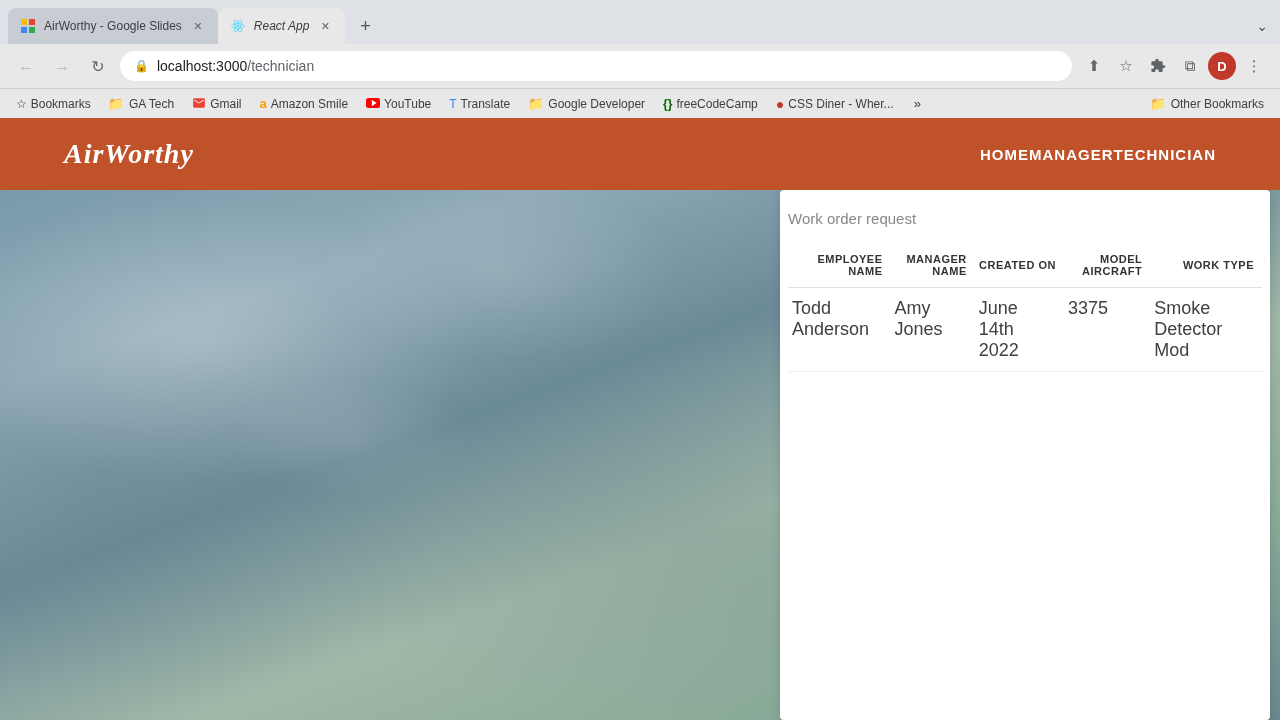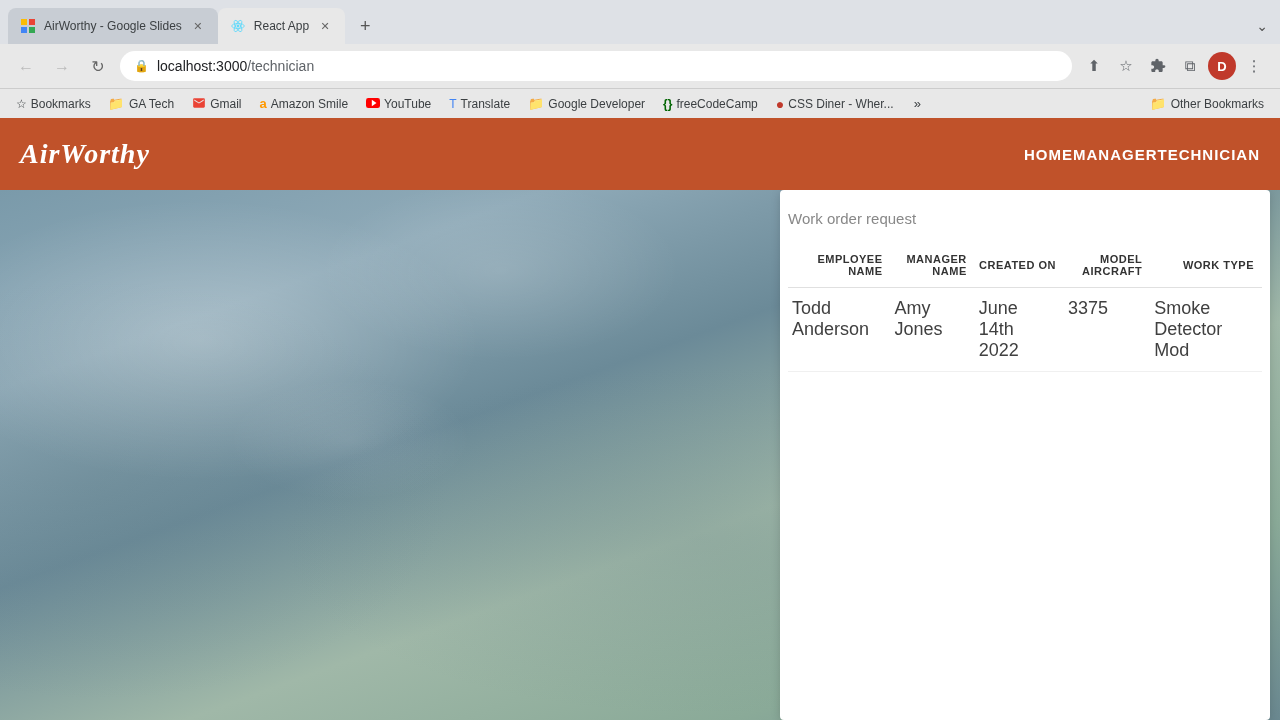--- a/index.html
+++ b/index.html
@@ -205,21 +205,21 @@
       display: flex;
       flex-direction: column;
       height: calc(720px - 118px);
     }
 
     
     .navbar {
       background: #c0522a;
       display: flex;
       align-items: center;
-      padding: 0 20px;
+      padding: 0 64px;
       height: 72px;
       flex-shrink: 0;
     }
 
     .navbar-logo {
       color: white;
       font-size: 28px;
       font-weight: bold;
       font-style: italic;
       font-family: Georgia, serif;
@@ -329,21 +329,21 @@
     <div class="tab active">
 
       <span class="tab-favicon" style="display:flex;align-items:center;justify-content:center;">
         <svg width="14" height="14" viewBox="0 0 100 100">
           <circle cx="50" cy="50" r="10" fill="#61DAFB"></circle>
           <ellipse cx="50" cy="50" rx="45" ry="18" fill="none" stroke="#61DAFB" stroke-width="6"></ellipse>
           <ellipse cx="50" cy="50" rx="45" ry="18" fill="none" stroke="#61DAFB" stroke-width="6" transform="rotate(60 50 50)"></ellipse>
           <ellipse cx="50" cy="50" rx="45" ry="18" fill="none" stroke="#61DAFB" stroke-width="6" transform="rotate(120 50 50)"></ellipse>
         </svg>
       </span>
-      <span style="font-size:12px;">React App</span>
+      <span style="font-size:12px;font-style:italic;">React App</span>
       <span class="tab-close">✕</span>
     </div>
 
     <div class="tab-new">+</div>
     <div style="flex:1"></div>
     <div class="tab-chevron">⌄</div>
   </div>
 
   <div class="address-bar-row">
     <button class="nav-btn disabled">←</button>

